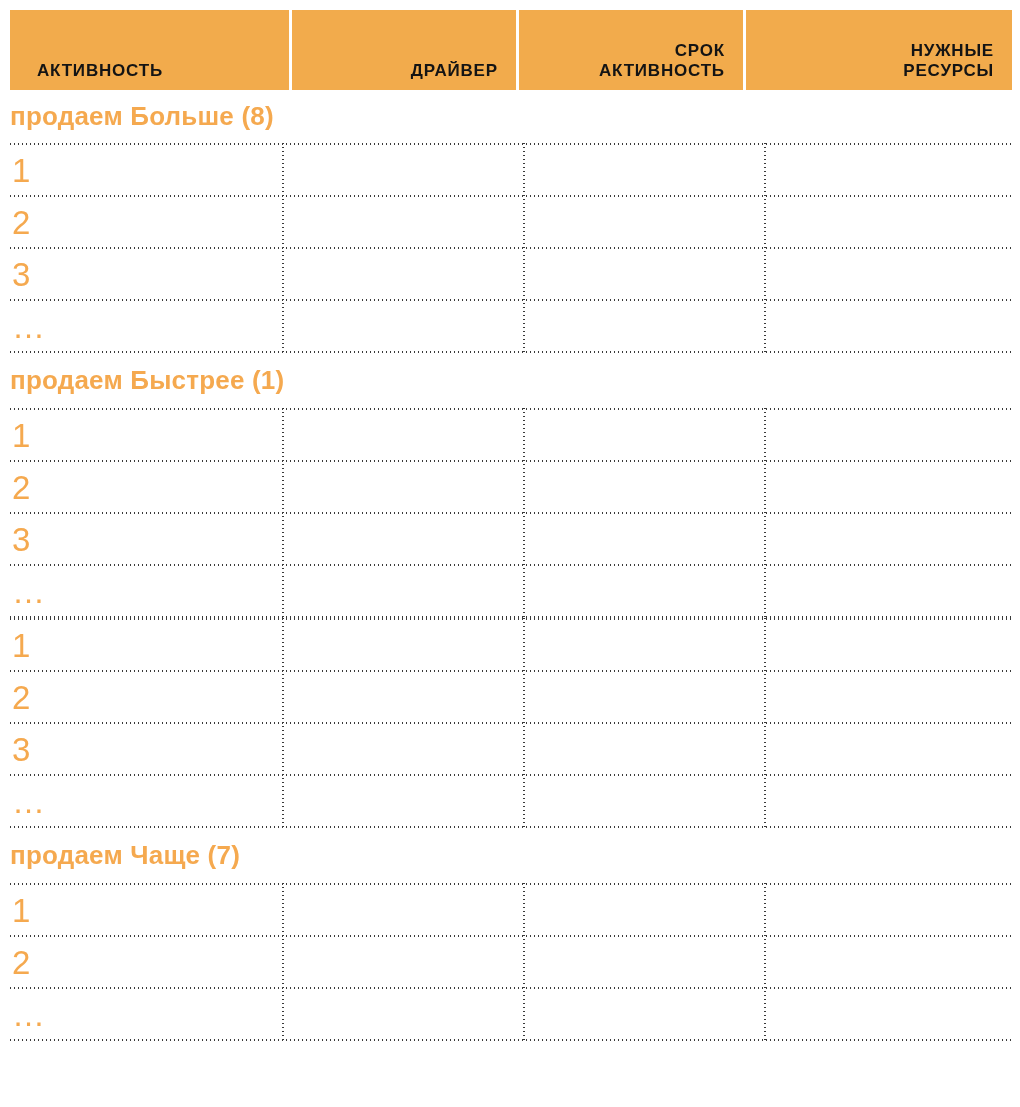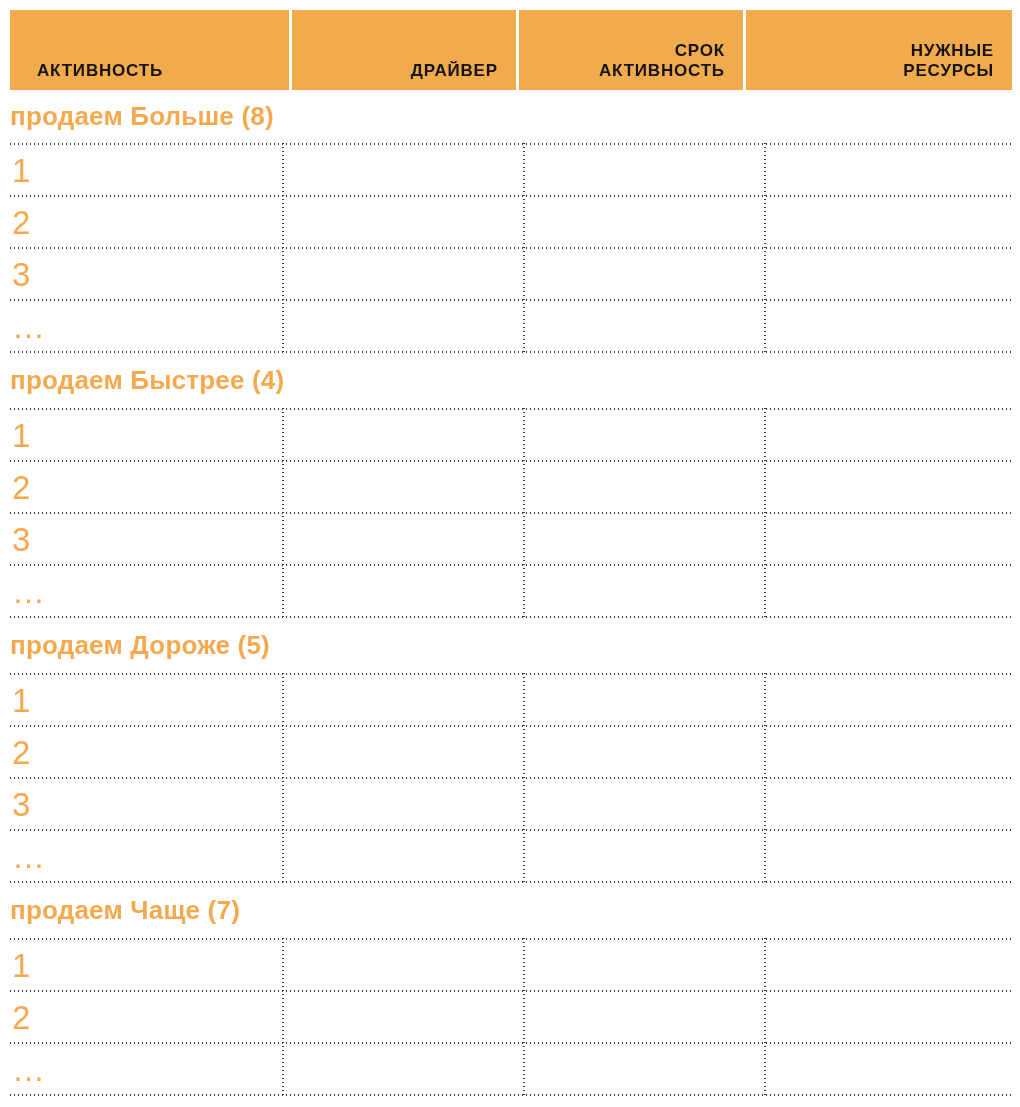--- a/index.html
+++ b/index.html
@@ -93,21 +93,21 @@
             <span class="rnum">…</span>
           </div>
         <div class="hline"></div>
         <div class="vline v1"></div>
         <div class="vline v2"></div>
         <div class="vline v3"></div>
       </div>
     </div>
 
     <div class="section">
-      <div class="stitle">продаем Быстрее (4)</div>
+      <div class="stitle">продаем Быстрее (1)</div>
       <div class="rows">
         <div class="hline"></div>
         <div class="row">
             <span class="rnum">1</span>
           </div>
         <div class="hline"></div>
         <div class="row">
             <span class="rnum">2</span>
           </div>
         <div class="hline"></div>
@@ -119,21 +119,20 @@
             <span class="rnum">…</span>
           </div>
         <div class="hline"></div>
         <div class="vline v1"></div>
         <div class="vline v2"></div>
         <div class="vline v3"></div>
       </div>
     </div>
 
     <div class="section">
-      <div class="stitle">продаем Дороже (5)</div>
       <div class="rows">
         <div class="hline"></div>
         <div class="row">
             <span class="rnum">1</span>
           </div>
         <div class="hline"></div>
         <div class="row">
             <span class="rnum">2</span>
           </div>
         <div class="hline"></div>

